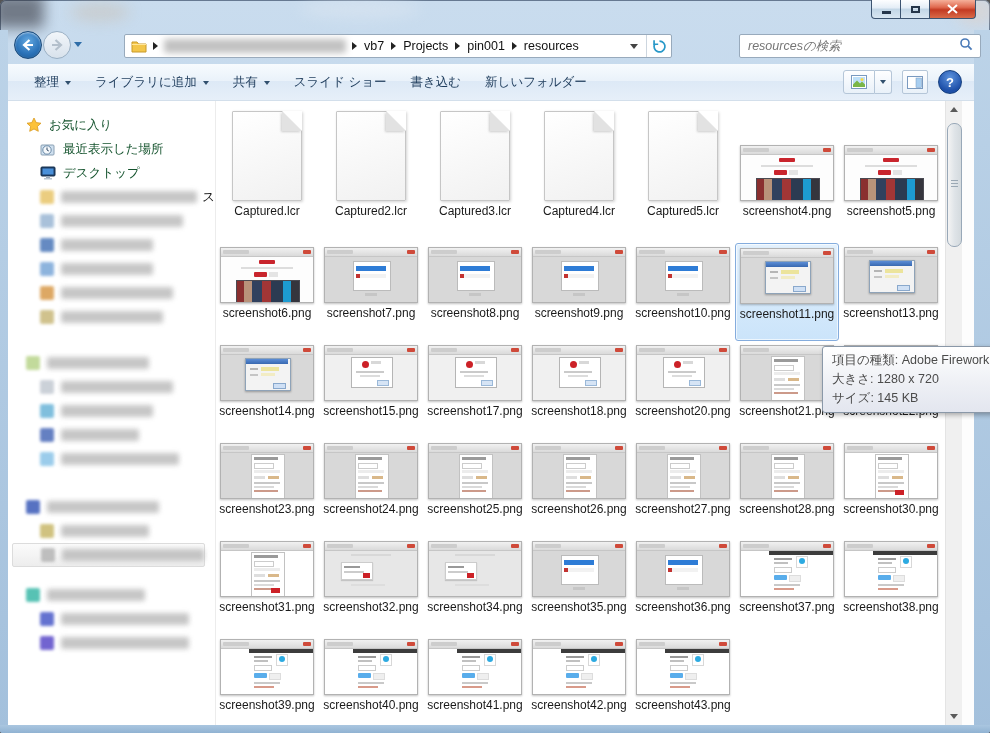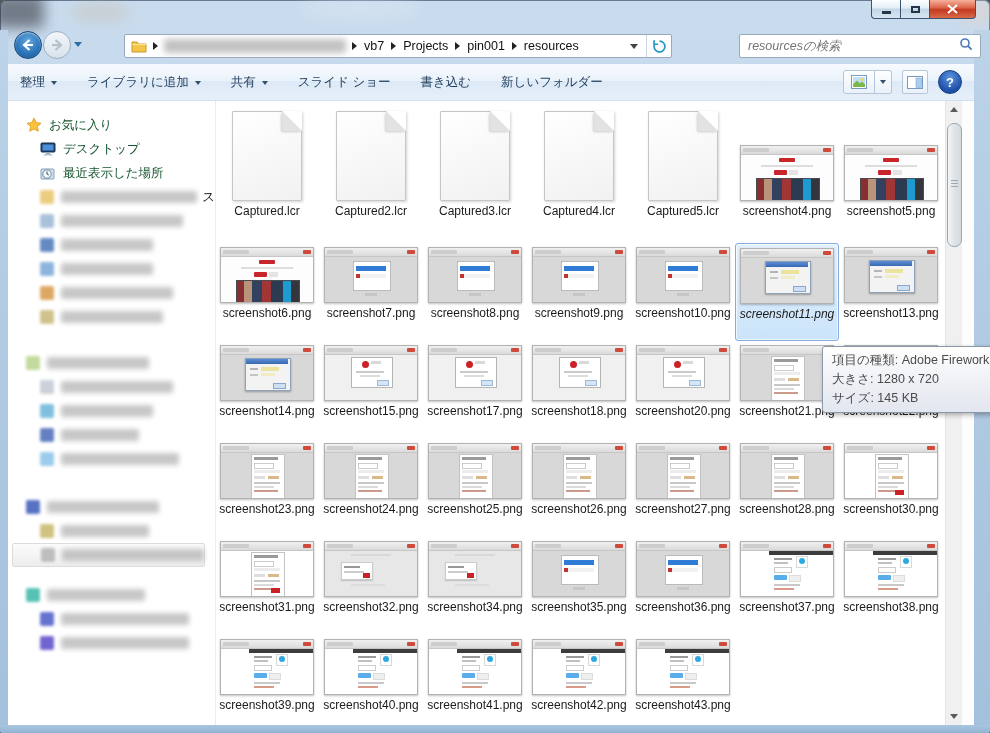--- a/index.html
+++ b/index.html
@@ -32,21 +32,21 @@
   #search-input{flex:1;border:none;outline:none;font-style:italic;font-size:12.5px;color:#5a5a5a;padding:0 4px 0 8px;background:transparent;font-family:inherit;}
   .crumb-sep{width:0;height:0;border-left:5px solid #222;border-top:4px solid transparent;border-bottom:4px solid transparent;margin:0 6px;flex:none;}
   .crumb{font-size:12.5px;color:#111;white-space:nowrap;padding:2px 1px;}
   #crumb-redacted{width:182px;height:14px;border-radius:2px;background:#c2c2c2;filter:blur(3px);flex:none;}
   #addr-spacer{flex:1;}
   #addr-dropdown{width:0;height:0;border-left:4px solid transparent;border-right:4px solid transparent;border-top:5px solid #444;margin:0 8px;}
   #refresh-button{width:24px;height:22px;border-left:1px solid #cdd6df;display:flex;align-items:center;justify-content:center;}
   
   #toolbar{position:absolute;left:8px;top:64px;width:966px;height:37px;z-index:4;
     background:linear-gradient(#f7fbfe,#eaf2fa 46%,#dde9f6 47%,#e6eff9);border-bottom:1px solid #d3dfeb;box-sizing:border-box;display:flex;align-items:center;}
-  #toolbar-items{display:flex;align-items:flex-start;gap:30px;padding-left:12px;}
+  #toolbar-items{display:flex;align-items:flex-start;gap:24px;padding-left:26px;}
   .tb-item{display:flex;align-items:center;font-size:12.5px;color:#1e3c5c;white-space:nowrap;}
   .tb-dd{width:0;height:0;border-left:3.5px solid transparent;border-right:3.5px solid transparent;border-top:4px solid #31506e;margin-left:6px;margin-top:2px;}
   #toolbar-right{position:absolute;right:12px;top:6px;display:flex;align-items:center;gap:10px;}
   .tb-btn{height:24px;border:1px solid #b5c6d8;border-radius:2px;background:linear-gradient(#fefeff,#e9f1f9);display:flex;align-items:center;justify-content:center;box-sizing:border-box;}
   #views-button{width:32px;border-radius:3px 0 0 3px;}
   #views-dd-button{width:17px;border-left:none;border-radius:0 3px 3px 0;}
   #help-button{width:22px;height:22px;border-radius:50%;background:radial-gradient(circle at 50% 30%,#5d93dd,#1d4fa8 70%);border:1px solid #16407e;color:#fff;font-weight:bold;font-size:13px;display:flex;align-items:center;justify-content:center;}
   
   #client{position:absolute;left:8px;top:101px;width:966px;height:624px;background:#fff;}
   #sidebar{position:absolute;left:0;top:0;width:207px;height:624px;overflow:hidden;padding-top:12px;box-sizing:border-box;}
@@ -57,21 +57,21 @@
   .side-label{font-size:12.5px;color:#14532d;margin-left:7px;white-space:nowrap;}
   .side-icon{width:16px;height:16px;flex:none;display:flex;align-items:center;justify-content:center;}
   .red-icon{width:14px;height:14px;border-radius:2px;filter:blur(1.5px);opacity:.85;flex:none;}
   .red-text{height:12px;border-radius:2px;background:#bdbdbd;filter:blur(2.5px);margin-left:7px;opacity:.85;}
   .side-suffix{font-size:12.5px;color:#111;margin-left:5px;}
   .side-row.boxed{background:linear-gradient(#fbfbfb,#ededed);border:1px solid #dcdcdc;border-radius:2px;margin:0 10px 0 4px;padding-left:28px;box-sizing:border-box;}
   
   #file-grid{position:absolute;left:207px;top:0;width:730px;height:624px;overflow:hidden;display:grid;
     grid-template-columns:repeat(7,104px);grid-template-rows:142px repeat(5,98px);}
   .cell{box-sizing:border-box;padding-top:4px;display:flex;flex-direction:column;align-items:center;border-radius:3px;}
-  .cell.selected{background:linear-gradient(#e3f1fd,#cbe4fa);border:1px solid #84acdd;box-shadow:inset 0 0 0 1px rgba(255,255,255,.65);font-style:italic;}
+  .cell.selected{background:linear-gradient(#e3f1fd,#cbe4fa);border:1px solid #84acdd;box-shadow:inset 0 0 0 1px rgba(255,255,255,.65);}
   .iconwrap{height:56px;display:flex;align-items:flex-end;justify-content:center;}
   .row1 .iconwrap{height:96px;}
   .flabel{margin-top:2px;width:98px;font-size:12px;line-height:17px;text-align:center;word-break:break-all;color:#1a1a1a;}
   
   .doc{position:relative;width:68px;height:88px;background:linear-gradient(160deg,#ffffff,#f1f1f1);border:1px solid #c6c6c6;border-radius:1px;box-shadow:1px 1px 3px rgba(0,0,0,.18);}
   .doc::before{content:'';position:absolute;top:-1px;right:-1px;width:0;height:0;border-top:20px solid #fff;border-left:20px solid transparent;}
   .doc::after{content:'';position:absolute;top:-1px;right:-1px;width:0;height:0;border-bottom:20px solid #e2e2e2;border-right:20px solid transparent;filter:drop-shadow(-1px 1px 1px rgba(0,0,0,.18));}
   
   .thumb{position:relative;width:92px;height:54px;background:#fff;border:1px solid #b2b2b2;box-shadow:0 1px 2px rgba(0,0,0,.25);overflow:hidden;flex:none;}
   .thumb>div{position:absolute;}
@@ -289,37 +289,37 @@
           <span class="side-icon">
             <svg width="16" height="16">
               <path d="M8 1l2.2 4.6 4.8.6-3.6 3.3.9 4.8L8 12l-4.3 2.3.9-4.8L1 6.2l4.8-.6z" fill="#fcc23a" stroke="#d99a20" stroke-width="0.8"></path>
             </svg>
           </span>
           <span class="side-label">お気に入り</span>
         </div>
         <div class="side-row lvl1">
           <span class="side-icon">
             <svg width="16" height="16">
+              <rect x="1" y="4" width="13" height="10" rx="1" fill="#cfe0ef" stroke="#8aa0b4"></rect>
+              <circle cx="7" cy="9" r="4.2" fill="#f4f8fb" stroke="#6a8aa8"></circle>
+              <path d="M7 6.5V9l1.8 1" stroke="#334a66" fill="none"></path>
+            </svg>
+          </span>
+          <span class="side-label">最近表示した場所</span>
+        </div>
+        <div class="side-row lvl1">
+          <span class="side-icon">
+            <svg width="16" height="16">
               <rect x="1" y="2" width="14" height="9" rx="1" fill="#1f3f66" stroke="#16304e"></rect>
               <rect x="2.5" y="3.5" width="11" height="6" fill="#4a90d9"></rect>
               <rect x="6" y="11" width="4" height="2" fill="#9aa8b8"></rect>
               <rect x="4" y="13" width="8" height="1.5" fill="#b8c4d0"></rect>
             </svg>
           </span>
           <span class="side-label">デスクトップ</span>
-        </div>
-        <div class="side-row lvl1">
-          <span class="side-icon">
-            <svg width="16" height="16">
-              <rect x="1" y="4" width="13" height="10" rx="1" fill="#cfe0ef" stroke="#8aa0b4"></rect>
-              <circle cx="7" cy="9" r="4.2" fill="#f4f8fb" stroke="#6a8aa8"></circle>
-              <path d="M7 6.5V9l1.8 1" stroke="#334a66" fill="none"></path>
-            </svg>
-          </span>
-          <span class="side-label">最近表示した場所</span>
         </div>
         <div class="side-row lvl1">
           <span class="red-icon" style="background: rgb(232, 197, 106);"></span>
           <span class="red-text" style="width: 138px;"></span>
           <span class="side-suffix">ス</span>
         </div>
         <div class="side-row lvl1">
           <span class="red-icon" style="background: rgb(155, 183, 212);"></span>
           <span class="red-text" style="width: 122px;"></span>
         </div>

